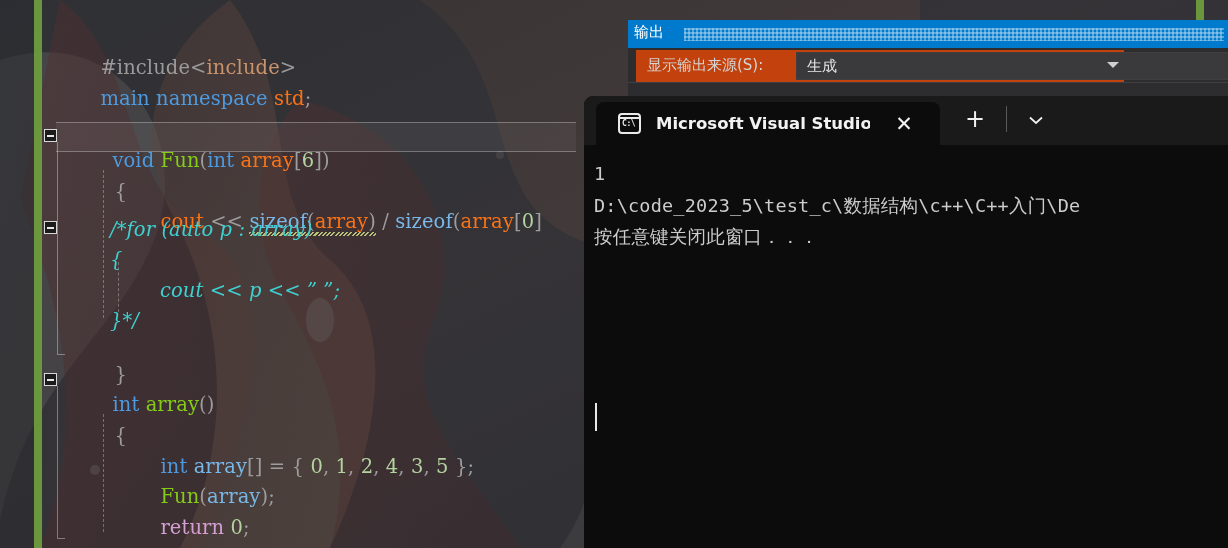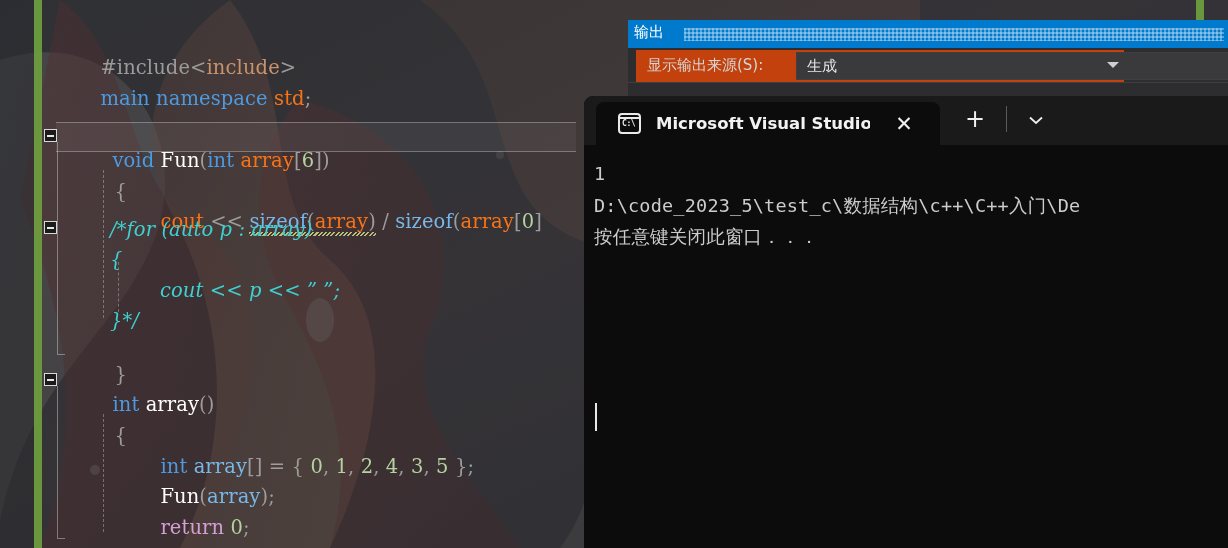--- a/index.html
+++ b/index.html
@@ -21,21 +21,21 @@
   .box{position:absolute;width:13px;height:13px;border:1.4px solid #d8d8d8;background:#1b1b1b;box-sizing:border-box;}
   .box:after{content:"";position:absolute;left:2px;top:5px;width:7px;height:1.6px;background:#e8e8e8;}
   .guide-foot{position:absolute;height:1px;background:rgba(200,200,200,.5);}
 
   .refbox{position:absolute;background:rgba(255,255,255,.055);border-top:1px solid rgba(210,210,210,.38);border-bottom:1px solid rgba(210,210,210,.38);}
 
   
   .c-pp{color:#9b9b9b;}
   .c-type{color:#4d9ae0;}
   .c-id{color:#f97316;}
-  .c-fn{color:#ffffff;}
+  .c-fn{color:#84cc16;}
   .c-num{color:#b4d2a0;}
   .c-inc{color:#c9936b;}
   .c-cmt{color:#3fd0d0;font-style:italic;}
   .c-ret{color:#d4a0d4;}
   .c-punct{color:#9d9d9d;}
   .c-ns{color:#4d9ae0;}
   .c-var{color:#78b8e8;}
   .squig{display:inline-block;position:relative;}
   .squig:after{content:"";position:absolute;left:0;right:0;bottom:-3px;height:4px;
     background-image:repeating-linear-gradient(135deg,#b9c27a 0 1.5px,transparent 1.5px 3px);}

